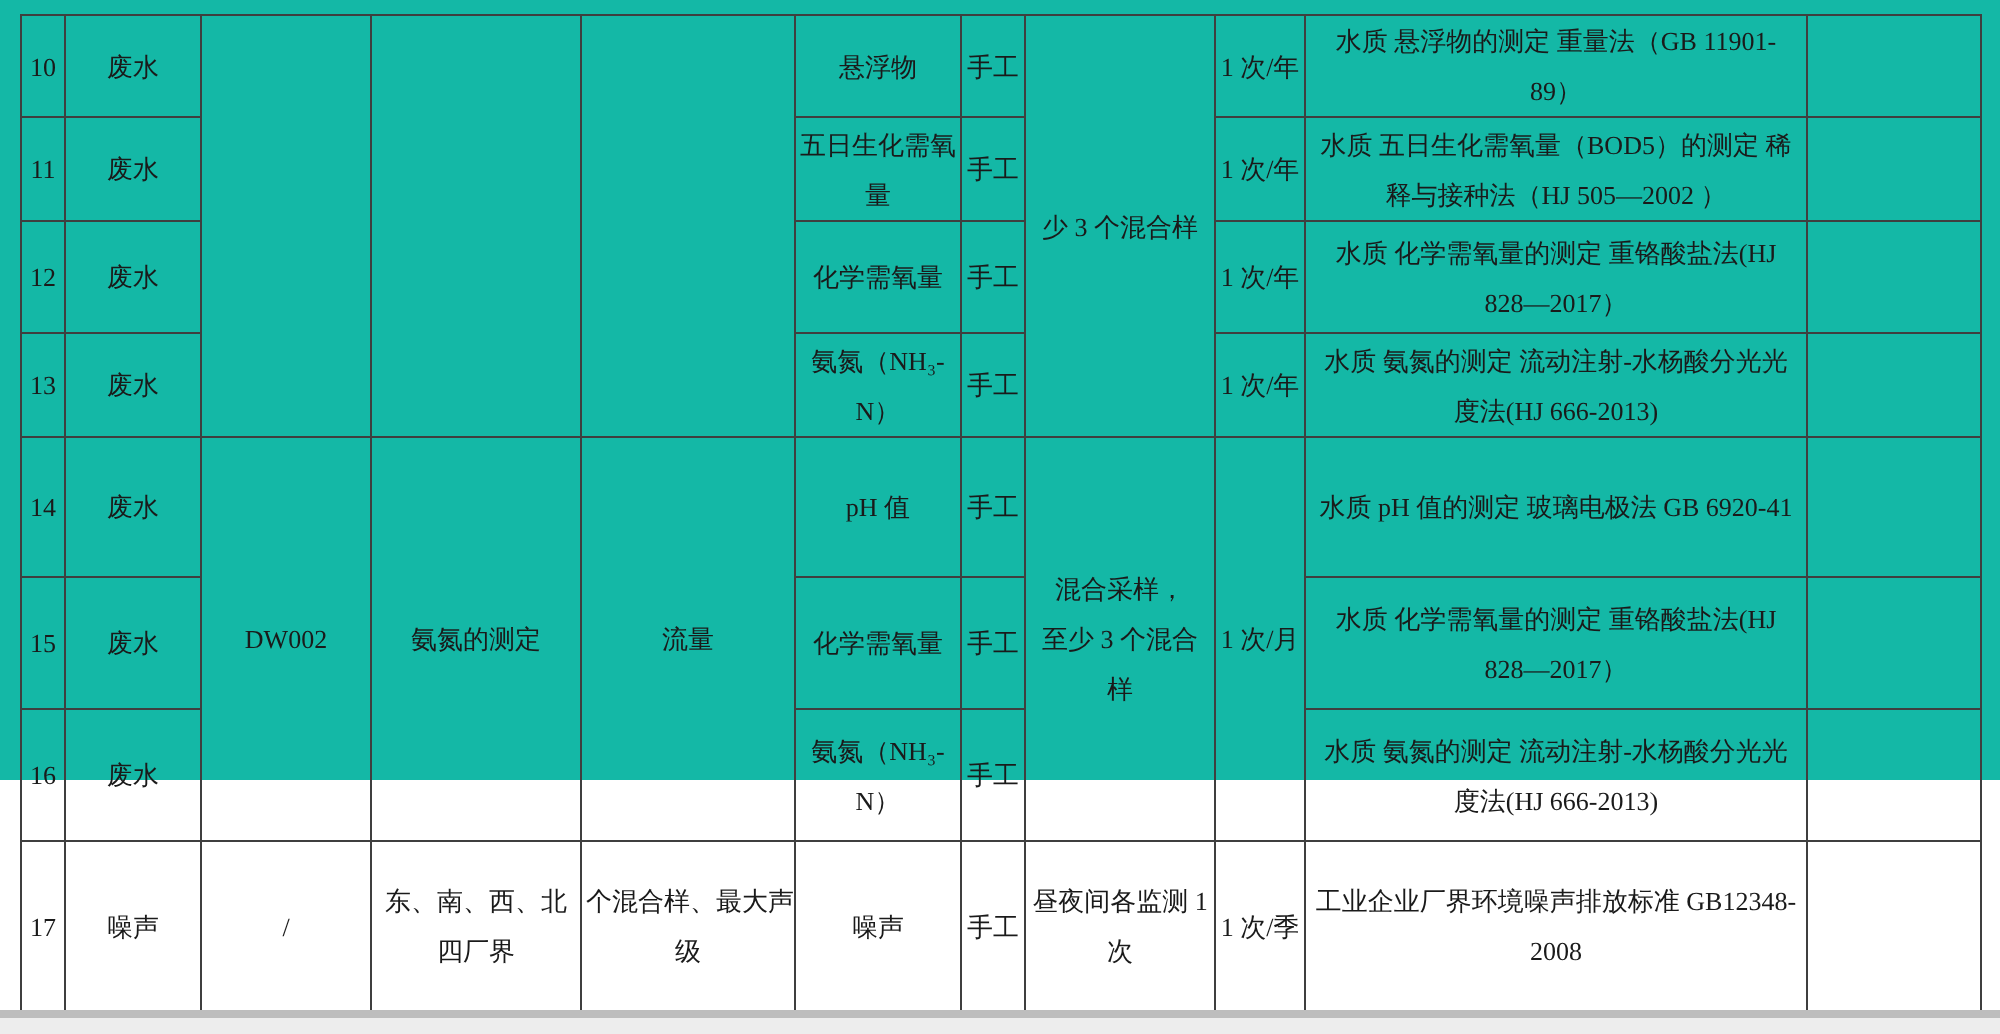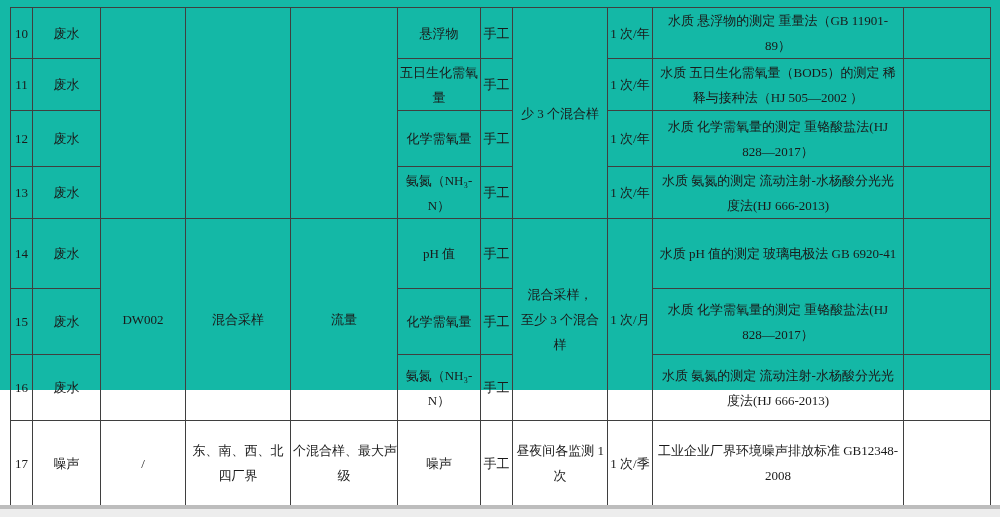--- a/index.html
+++ b/index.html
@@ -135,21 +135,21 @@
       <td>1 次/年</td>
       <td>水质 氨氮的测定 流动注射-水杨酸分光光
 度法(HJ 666-2013)</td>
       <td></td>
     </tr>
 
     <tr>
       <td class="num">14</td>
       <td>废水</td>
       <td rowspan="3">DW002</td>
-      <td rowspan="3">混合采样</td>
+      <td rowspan="3">氨氮的测定</td>
       <td rowspan="3">流量</td>
       <td>pH 值</td>
       <td>手工</td>
       <td rowspan="3">混合采样，
 至少 3 个混合
 样</td>
       <td rowspan="3">1 次/月</td>
       <td>水质 pH 值的测定 玻璃电极法 GB 6920-41</td>
       <td></td>
     </tr>

